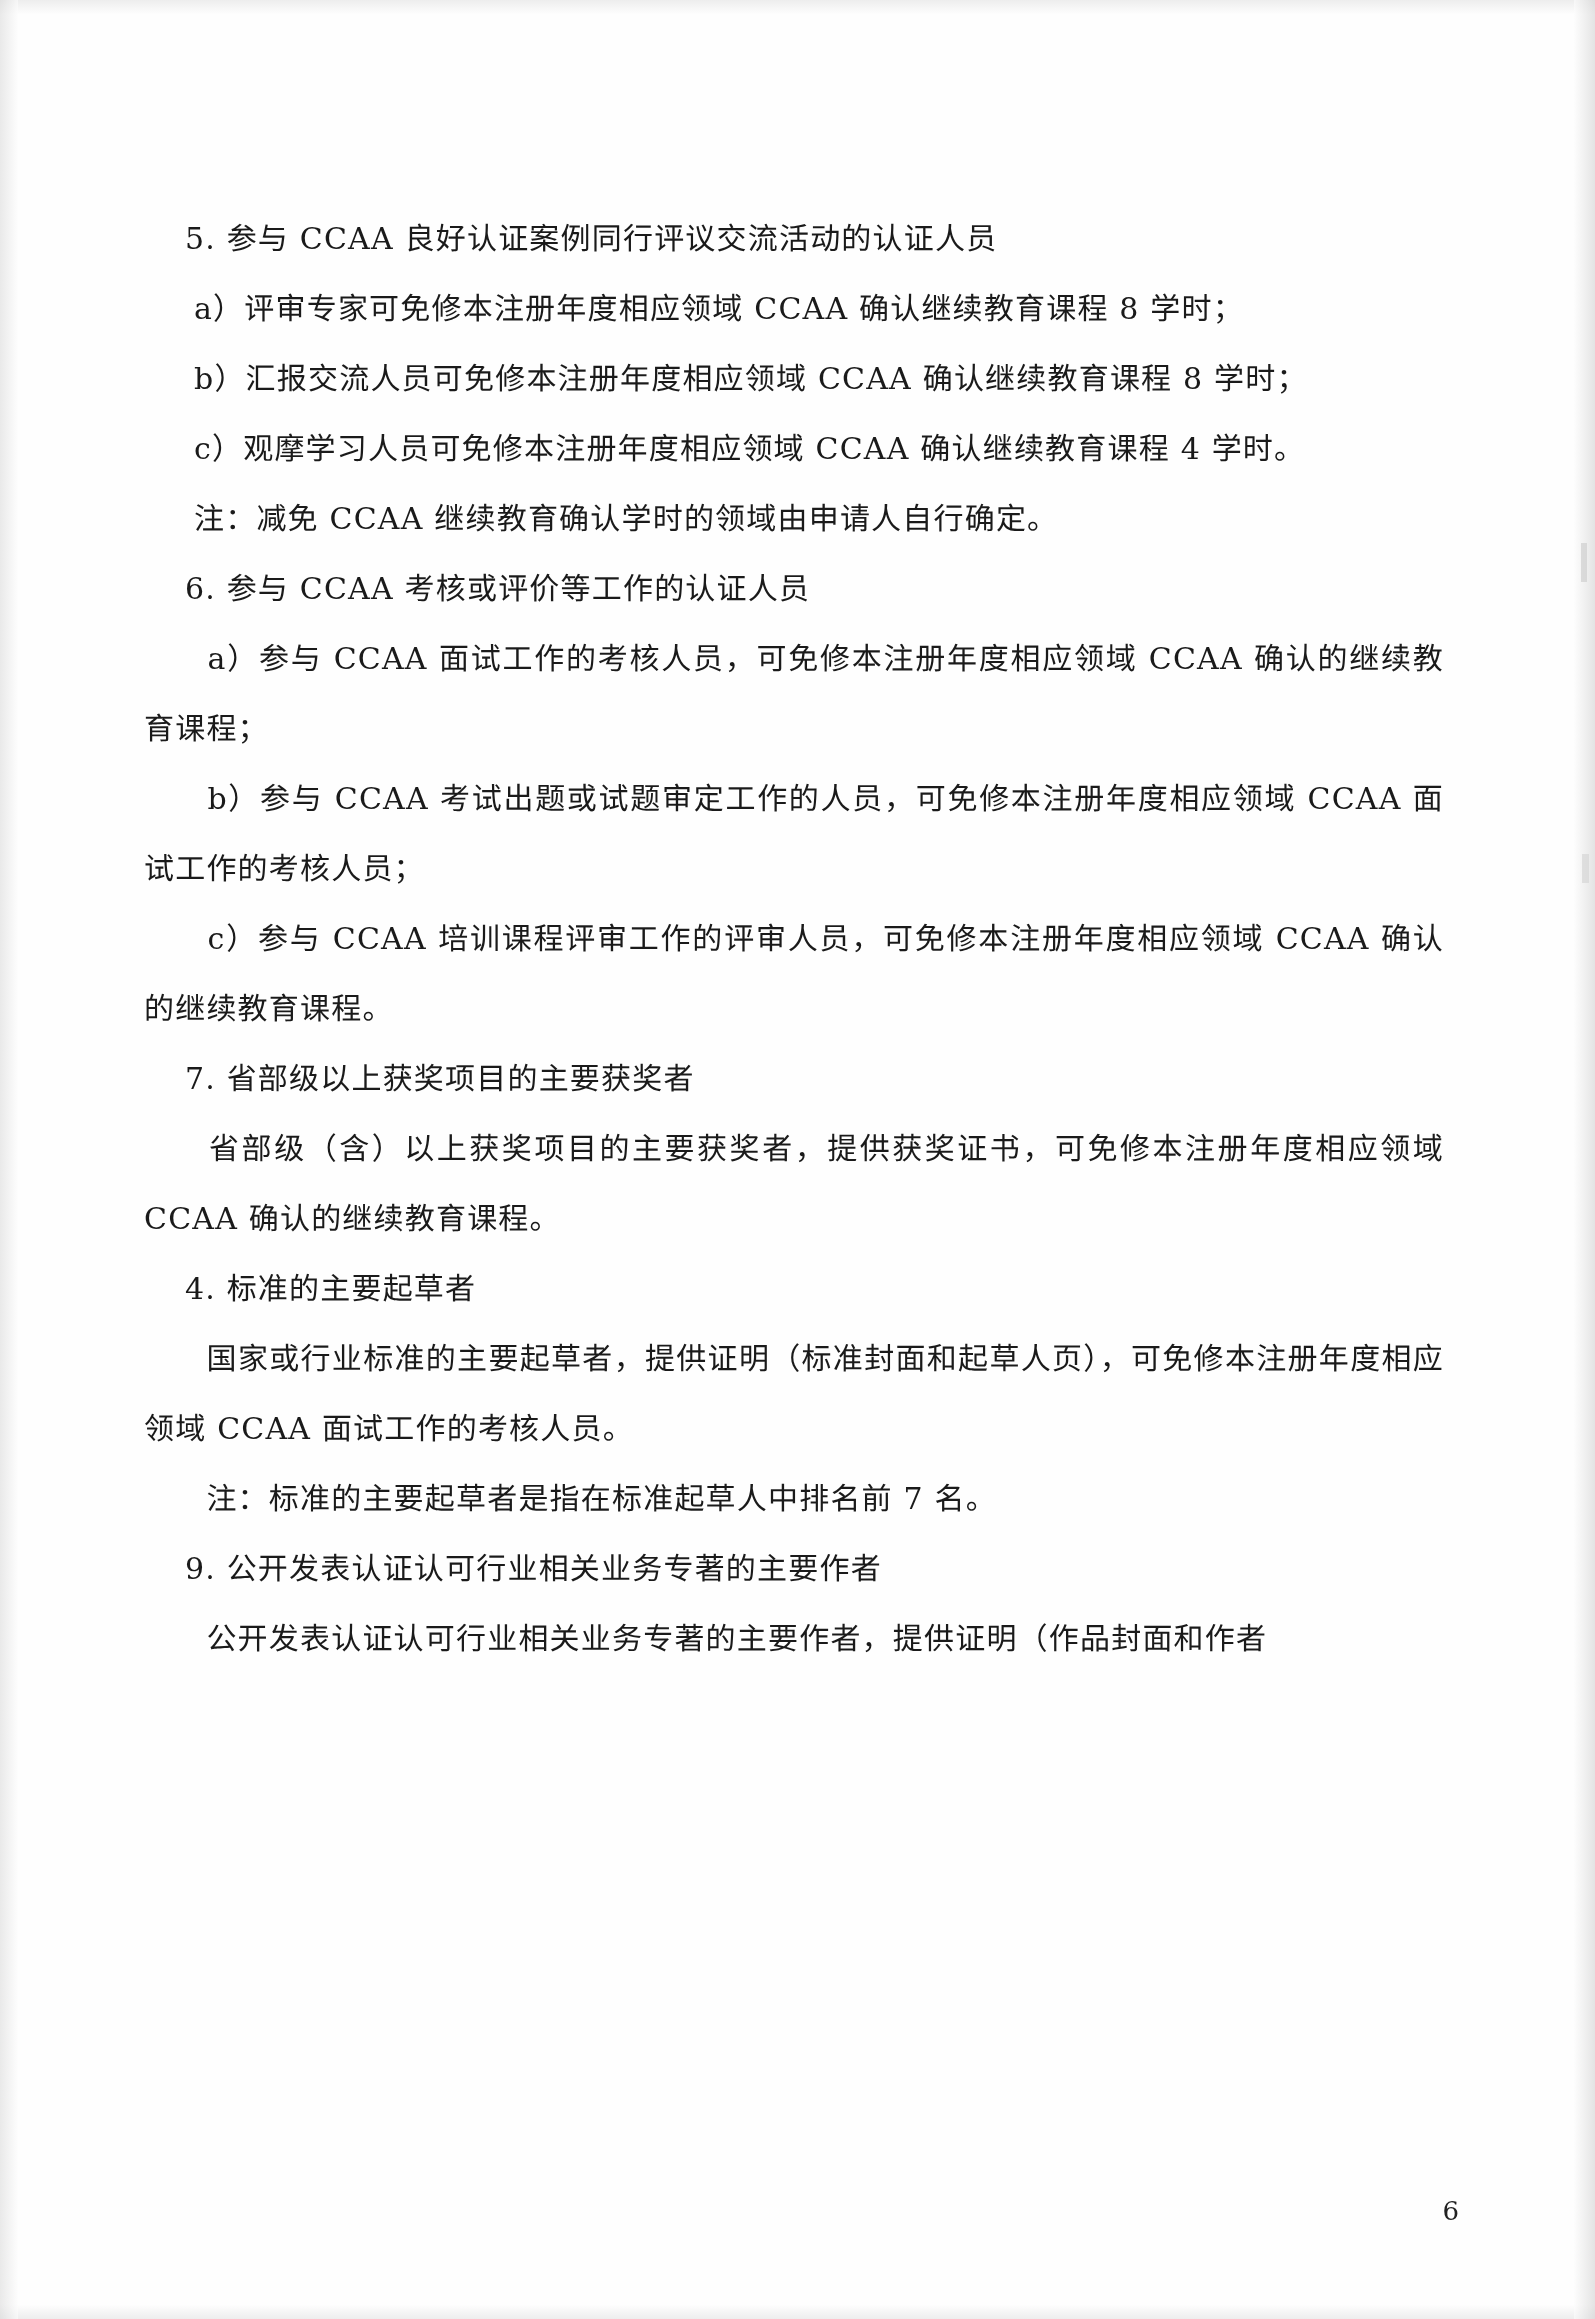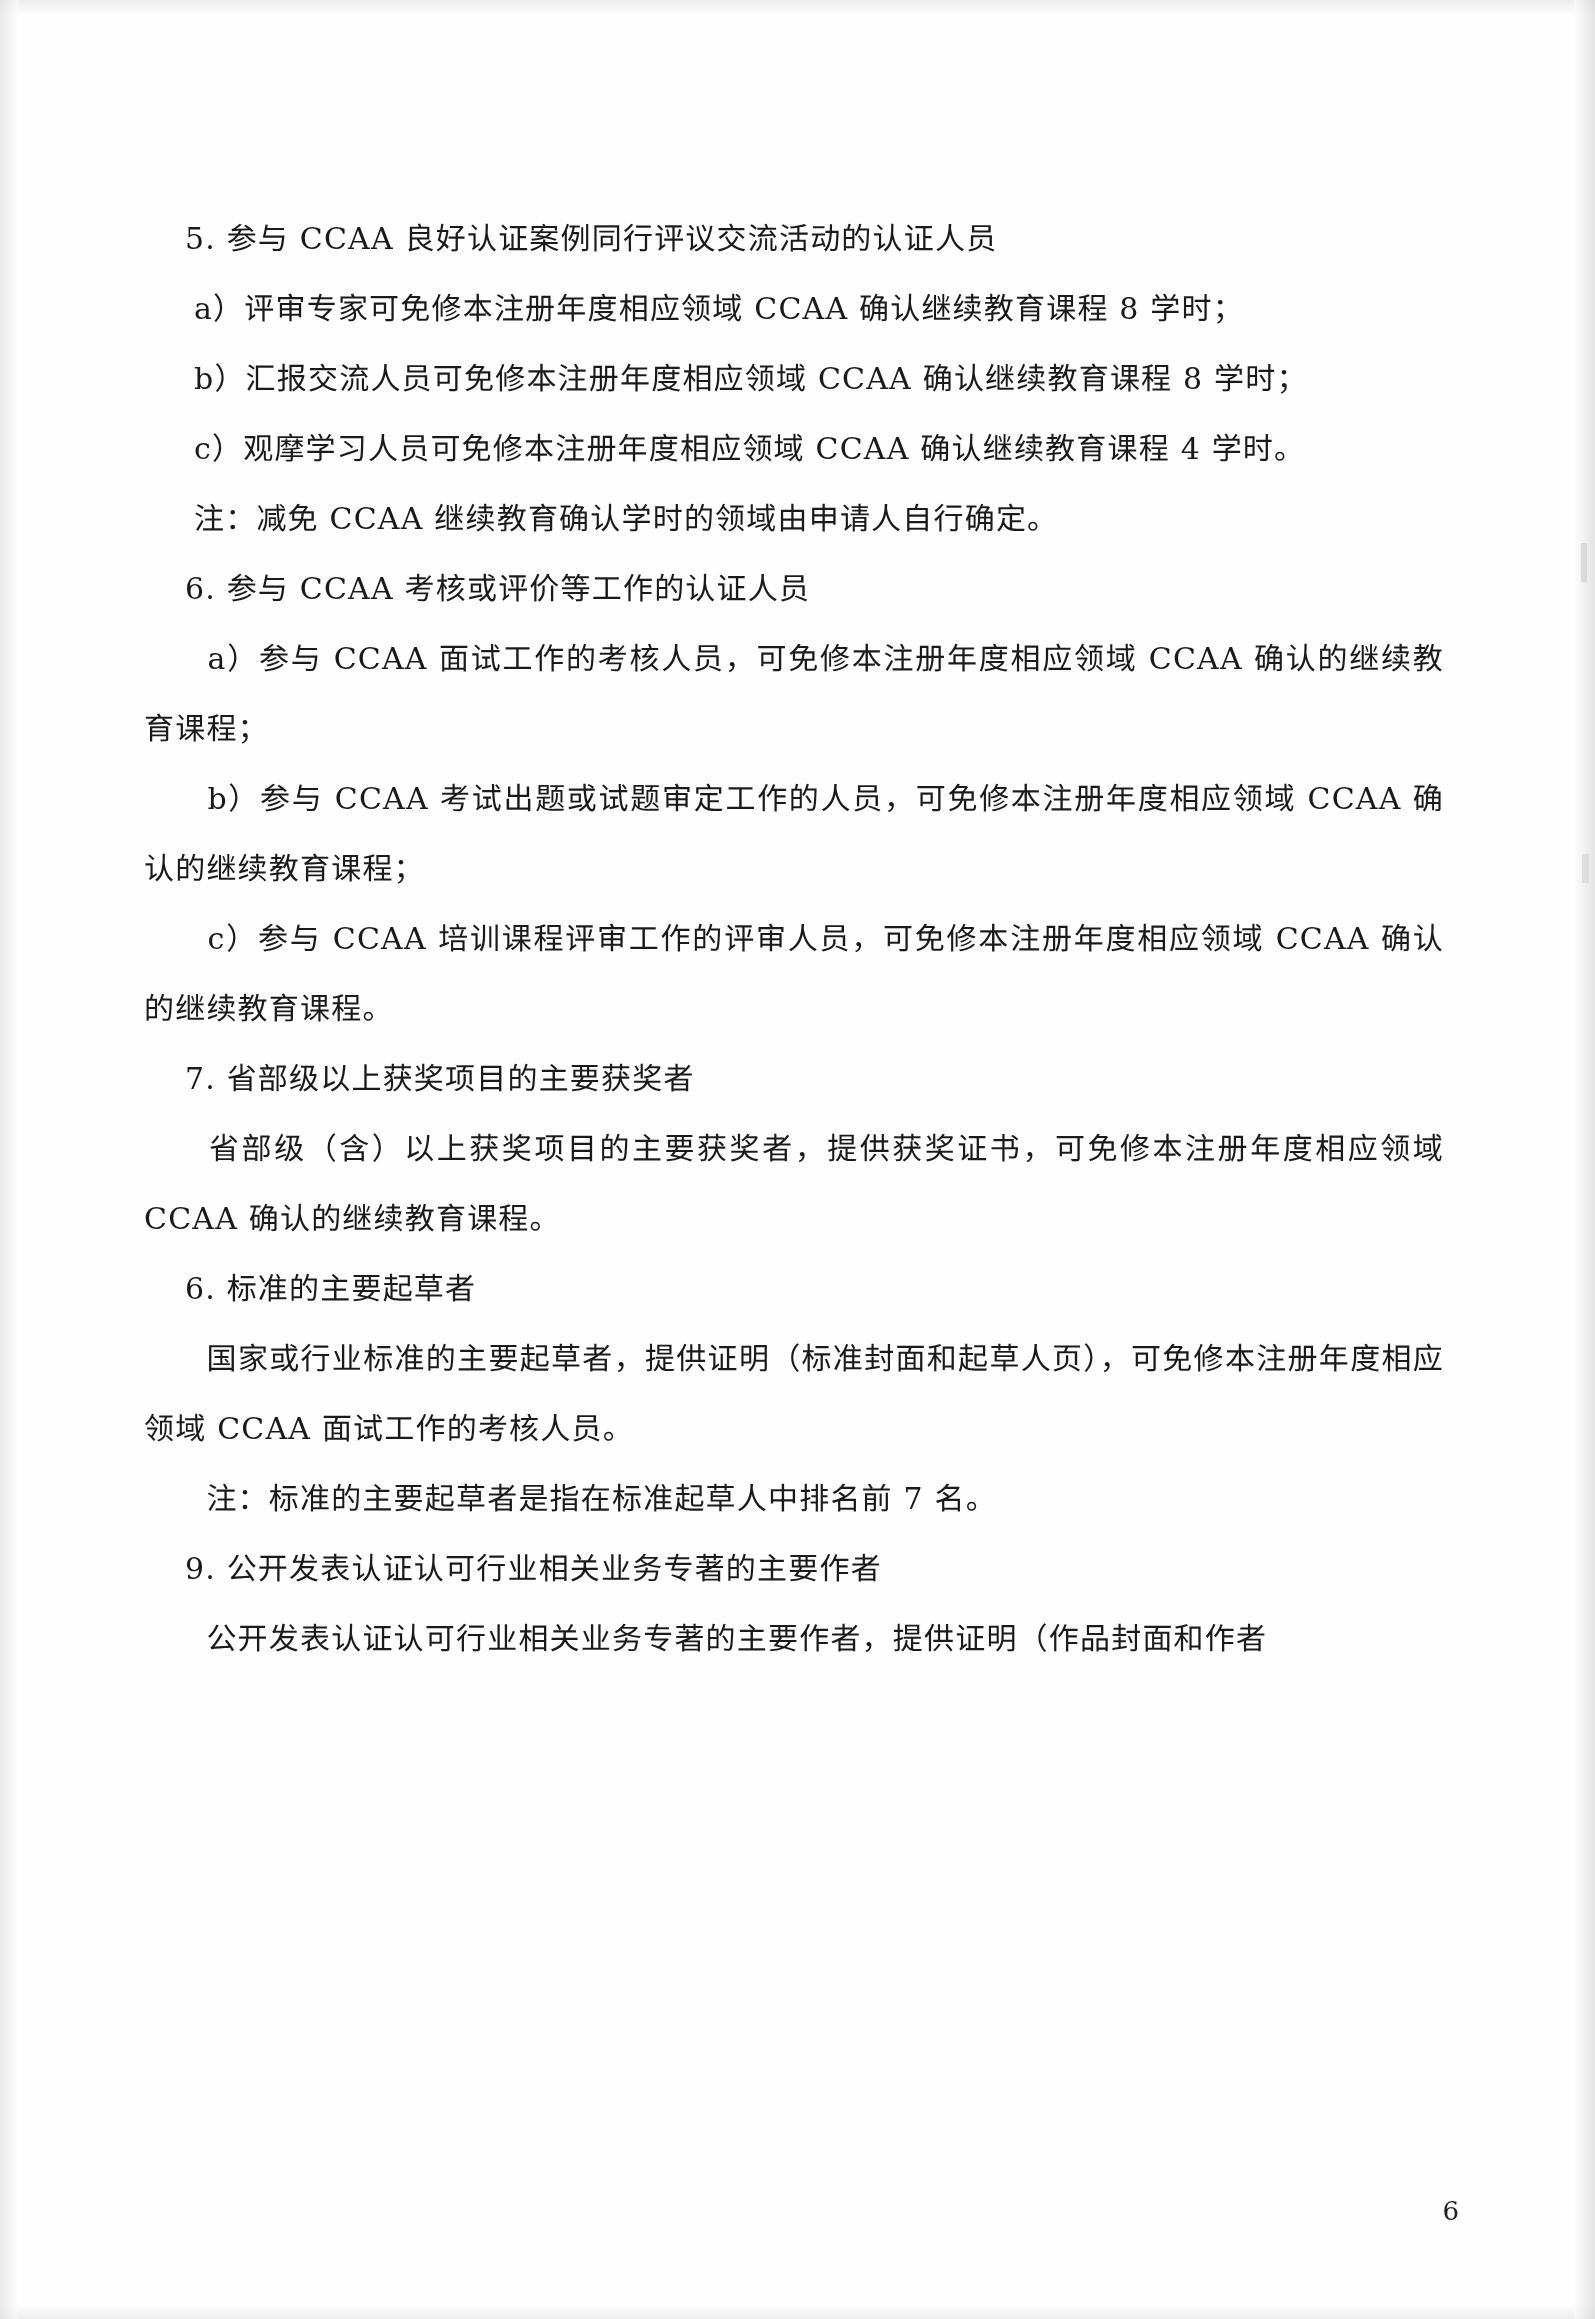--- a/index.html
+++ b/index.html
@@ -120,25 +120,25 @@
   <div class="mark-right-2"></div>
 
   <div class="content">
     <p class="heading indent">5. 参与 CCAA 良好认证案例同行评议交流活动的认证人员</p>
     <p class="para indent2">a）评审专家可免修本注册年度相应领域 CCAA 确认继续教育课程 8 学时；</p>
     <p class="para indent2">b）汇报交流人员可免修本注册年度相应领域 CCAA 确认继续教育课程 8 学时；</p>
     <p class="para indent2">c）观摩学习人员可免修本注册年度相应领域 CCAA 确认继续教育课程 4 学时。</p>
     <p class="para indent2">注：减免 CCAA 继续教育确认学时的领域由申请人自行确定。</p>
     <p class="heading indent">6. 参与 CCAA 考核或评价等工作的认证人员</p>
     <p class="para">　　a）参与 CCAA 面试工作的考核人员，可免修本注册年度相应领域 CCAA 确认的继续教育课程；</p>
-    <p class="para">　　b）参与 CCAA 考试出题或试题审定工作的人员，可免修本注册年度相应领域 CCAA 确认的继续教育课程；</p>
+    <p class="para">　　b）参与 CCAA 考试出题或试题审定工作的人员，可免修本注册年度相应领域 CCAA 面试工作的考核人员；</p>
     <p class="para">　　c）参与 CCAA 培训课程评审工作的评审人员，可免修本注册年度相应领域 CCAA 确认的继续教育课程。</p>
     <p class="heading indent">7. 省部级以上获奖项目的主要获奖者</p>
     <p class="para">　　省部级（含）以上获奖项目的主要获奖者，提供获奖证书，可免修本注册年度相应领域 CCAA 确认的继续教育课程。</p>
-    <p class="heading indent">6. 标准的主要起草者</p>
+    <p class="heading indent">4. 标准的主要起草者</p>
     <p class="para">　　国家或行业标准的主要起草者，提供证明（标准封面和起草人页），可免修本注册年度相应领域 CCAA 面试工作的考核人员。</p>
     <p class="para">　　注：标准的主要起草者是指在标准起草人中排名前 7 名。</p>
     <p class="heading indent">9. 公开发表认证认可行业相关业务专著的主要作者</p>
     <p class="para">　　公开发表认证认可行业相关业务专著的主要作者，提供证明（作品封面和作者</p>
   </div>
 
   <div class="page-number">6</div>
 </div>
 
 

